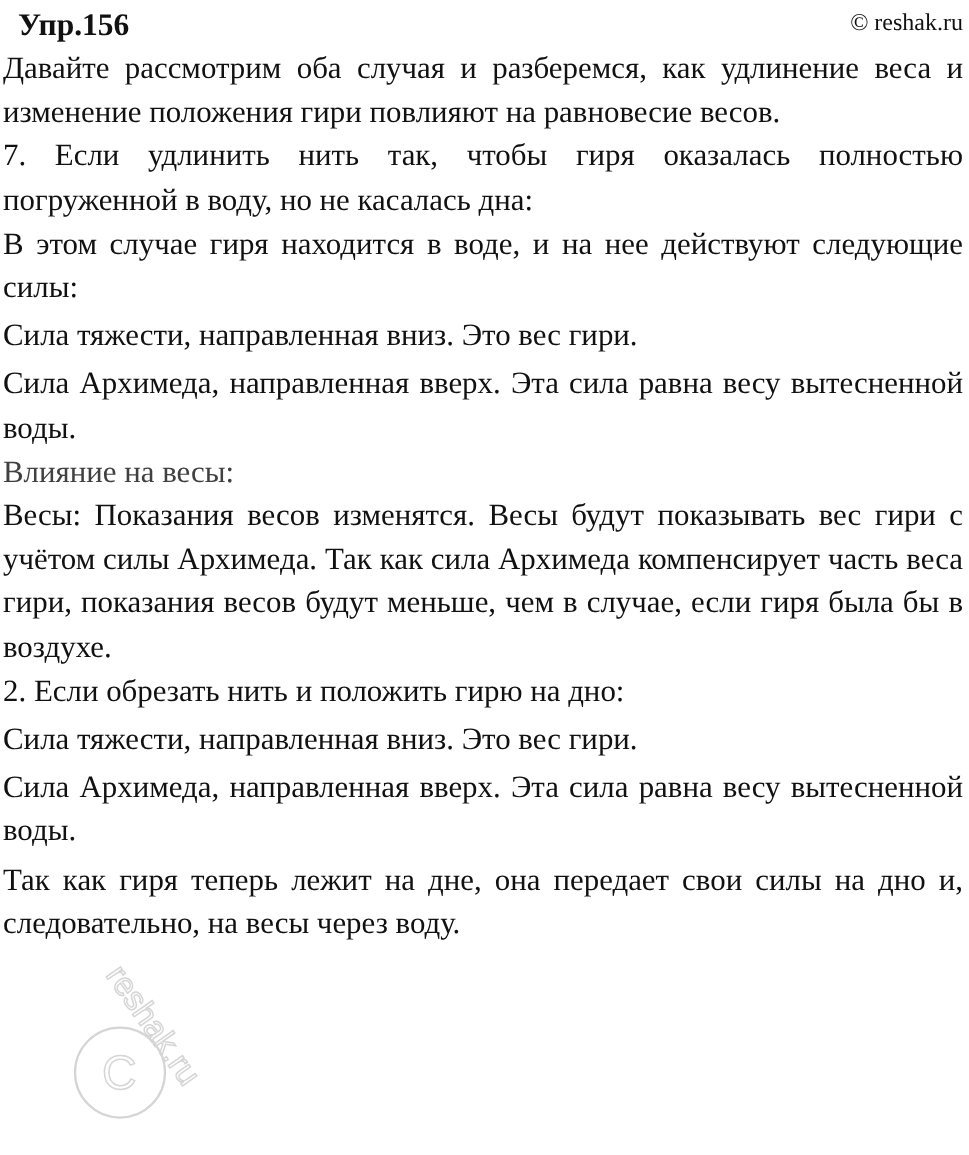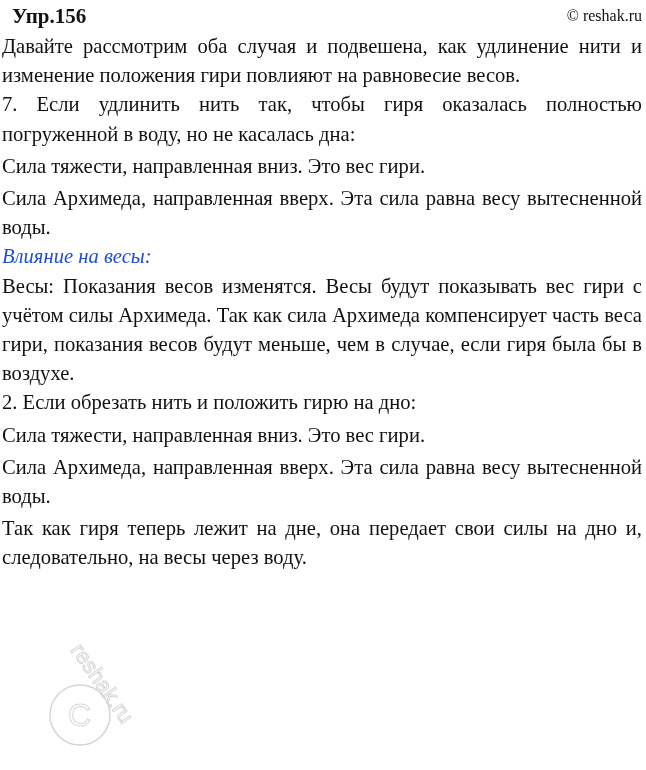--- a/index.html
+++ b/index.html
@@ -12,38 +12,39 @@
       display: flex; justify-content: space-between; align-items: flex-end; font-family: Liberation Serif, serif;
     }
     .title { font-weight: bold; font-size: 21px; line-height: 24px; }
     .site { font-size: 16px; line-height: 24px; }
     .content {
       position: absolute; left: 2px; top: 32px; width: 640px;
       font-size: 20.6px; line-height: 29.2px;
     }
     .content p { margin: 0; }
     .j { text-align: justify; text-align-last: left; }
-    .italic-head { font-style: italic; color: #1d4ed8; }
+    .italic-head { color: #404040; }
     .gap { margin-top: 3px !important; }
     .watermark {
       position: absolute; left: 40px; top: 610px; width: 110px; height: 150px;
       pointer-events: none; opacity: 0.35;
     }
   </style>
 </head>
 <body>
 
 <div class="header">
   <div class="title">Упр.156</div>
   <div class="site">© reshak.ru</div>
 </div>
 
 <div class="content">
-  <p class="j">Давайте рассмотрим оба случая и подвешена, как удлинение нити и изменение положения гири повлияют на равновесие весов.</p>
+  <p class="j">Давайте рассмотрим оба случая и разберемся, как удлинение веса и изменение положения гири повлияют на равновесие весов.</p>
   <p class="j">7. Если удлинить нить так, чтобы гиря оказалась полностью погруженной в воду, но не касалась дна:</p>
+  <p class="j">В этом случае гиря находится в воде, и на нее действуют следующие силы:</p>
   <p class="j gap">Сила тяжести, направленная вниз. Это вес гири.</p>
   <p class="j gap">Сила Архимеда, направленная вверх. Эта сила равна весу вытесненной воды.</p>
   <p class="italic-head">Влияние на весы:</p>
   <p class="j">Весы: Показания весов изменятся. Весы будут показывать вес гири с учётом силы Архимеда. Так как сила Архимеда компенсирует часть веса гири, показания весов будут меньше, чем в случае, если гиря была бы в воздухе.</p>
   <p class="j">2. Если обрезать нить и положить гирю на дно:</p>
   <p class="j gap">Сила тяжести, направленная вниз. Это вес гири.</p>
   <p class="j gap">Сила Архимеда, направленная вверх. Эта сила равна весу вытесненной воды.</p>
   <p class="j gap">Так как гиря теперь лежит на дне, она передает свои силы на дно и, следовательно, на весы через воду.</p>
 </div>
 

